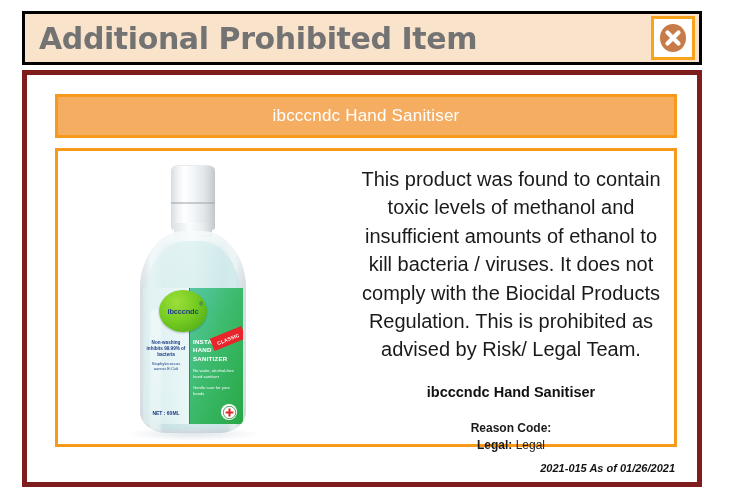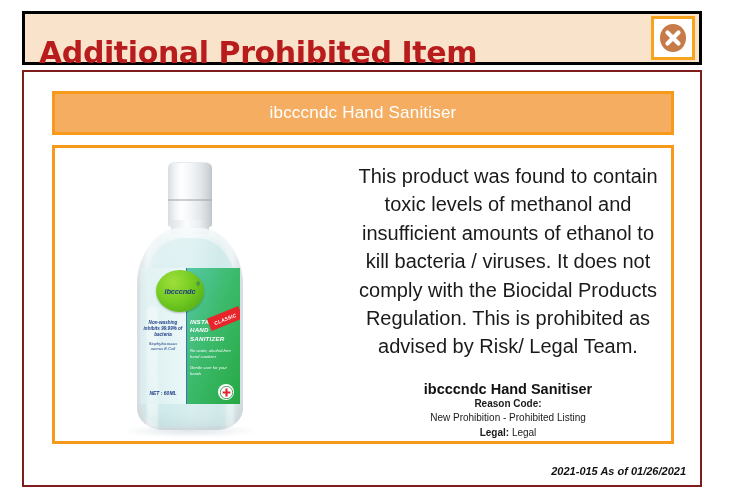--- a/index.html
+++ b/index.html
@@ -35,24 +35,23 @@
     box-sizing: border-box;
   }
   .header-title {
     position: absolute;
     left: 14px;
     top: 50%;
     transform: translateY(-50%);
     font-size: 30px;
     font-weight: bold;
     letter-spacing: -0.4px;
-    color: #b91c1c;
+    color: #737373;
     white-space: nowrap;
     font-family: "DejaVu Sans", sans-serif;
-    margin-top: 14px;
   }
   .close-button {
     position: absolute;
     right: 4px;
     top: 50%;
     transform: translateY(-50%);
     width: 44px;
     height: 44px;
     background: #ffffff;
     border: 3px solid #f7a31d;
@@ -64,21 +63,21 @@
   }
   .close-button svg { display: block; }
 
   
   .content-frame {
     position: absolute;
     left: 22px;
     top: 70px;
     width: 680px;
     height: 417px;
-    border: 2px solid #7f1d1d;
+    border: 5px solid #7f1d1d;
     box-sizing: border-box;
     background: #ffffff;
   }
 
   
   .product-banner {
     position: absolute;
     left: 28px;
     top: 19px;
     width: 622px;
@@ -181,25 +180,24 @@
     top: 10px;
     bottom: 4px;
     border-radius: 40px 40px 22px 22px / 52px 52px 18px 18px;
     background: linear-gradient(to bottom right,
       rgba(225,243,244,0.55), rgba(186,226,226,0.5) 60%, rgba(206,233,234,0.45));
   }
   
   .label {
     position: absolute;
     left: 3px;
-    top: 40px;
+    top: 57px;
     width: 100px;
     height: 136px;
     overflow: hidden;
-    font-style: italic;
   }
   .label-left {
     position: absolute;
     left: 0; top: 0;
     width: 46px; height: 100%;
     background: linear-gradient(to right, rgba(223,240,242,0.55), rgba(240,250,250,0.75));
   }
   .label-right {
     position: absolute;
     left: 46px; top: 0;
@@ -362,31 +360,32 @@
     font-family: "Liberation Sans", sans-serif;
   }
   .product-name {
     margin-top: 20px;
     text-align: center;
     font-size: 14.5px;
     font-weight: bold;
     color: #111111;
   }
   .reason-block {
+    margin-top: 20px;
     text-align: center;
-    font-size: 10px;
+    font-size: 12px;
     line-height: 1.45;
     color: #1a1a1a;
   }
   .reason-block .bold { font-weight: bold; }
 
   
   .footer-note {
     position: absolute;
-    right: 14px;
+    right: 22px;
     bottom: 8px;
     font-size: 11px;
     font-weight: bold;
     font-style: italic;
     color: #111111;
     font-family: "Liberation Sans", sans-serif;
   }
 </style>
 </head>
 <body>
@@ -459,21 +458,20 @@
         <div class="bottle-shadow"></div>
       </div>
 
       <div class="text-column">
         <div class="description">This product was found to contain toxic levels of methanol and insufficient amounts of ethanol to kill bacteria / viruses. It does not comply with the Biocidal Products Regulation. This is prohibited as advised by Risk/ Legal Team.</div>
 
         <div class="product-name">ibcccndc Hand Sanitiser</div>
 
         <div class="reason-block">
           <div><span class="bold">Reason Code:</span></div>
-          <div><span>New Prohibition - Prohibited Listing</span></div>
           <div>
             <span class="bold">Legal:</span>
             <span>Legal</span>
           </div>
         </div>
       </div>
     </div>
 
     <div class="footer-note">2021-015 As of 01/26/2021</div>
   </div>

